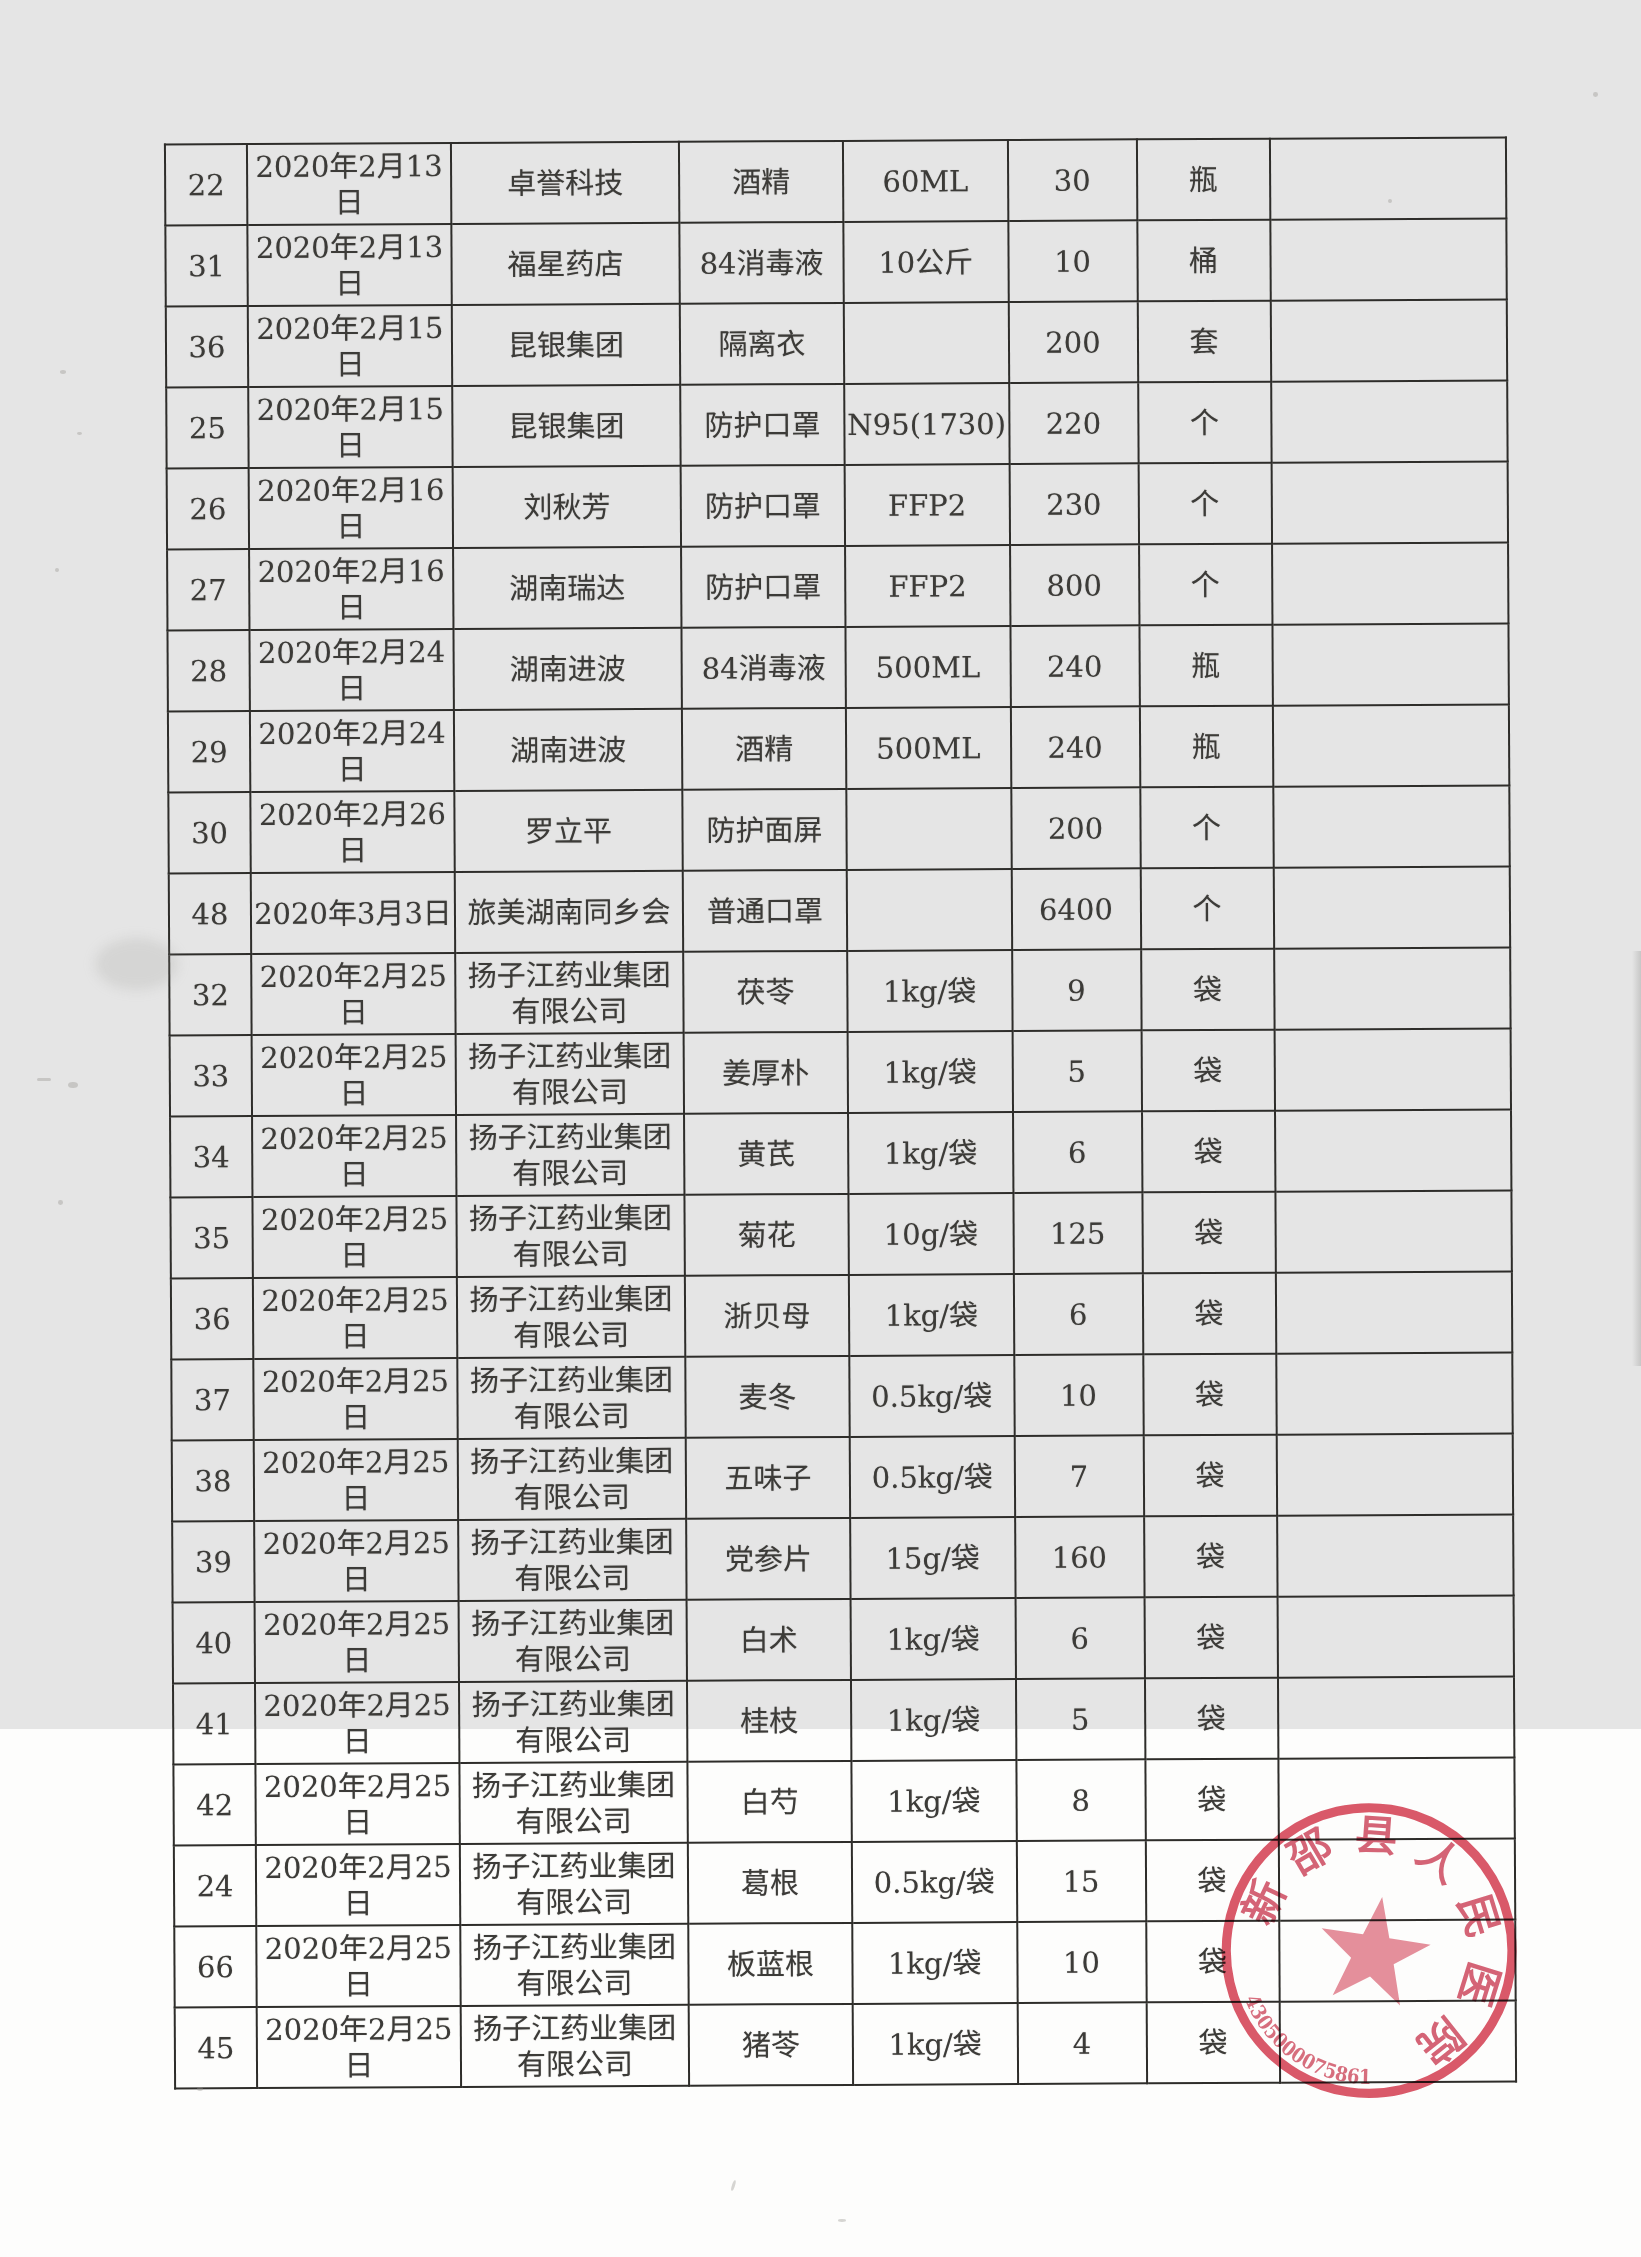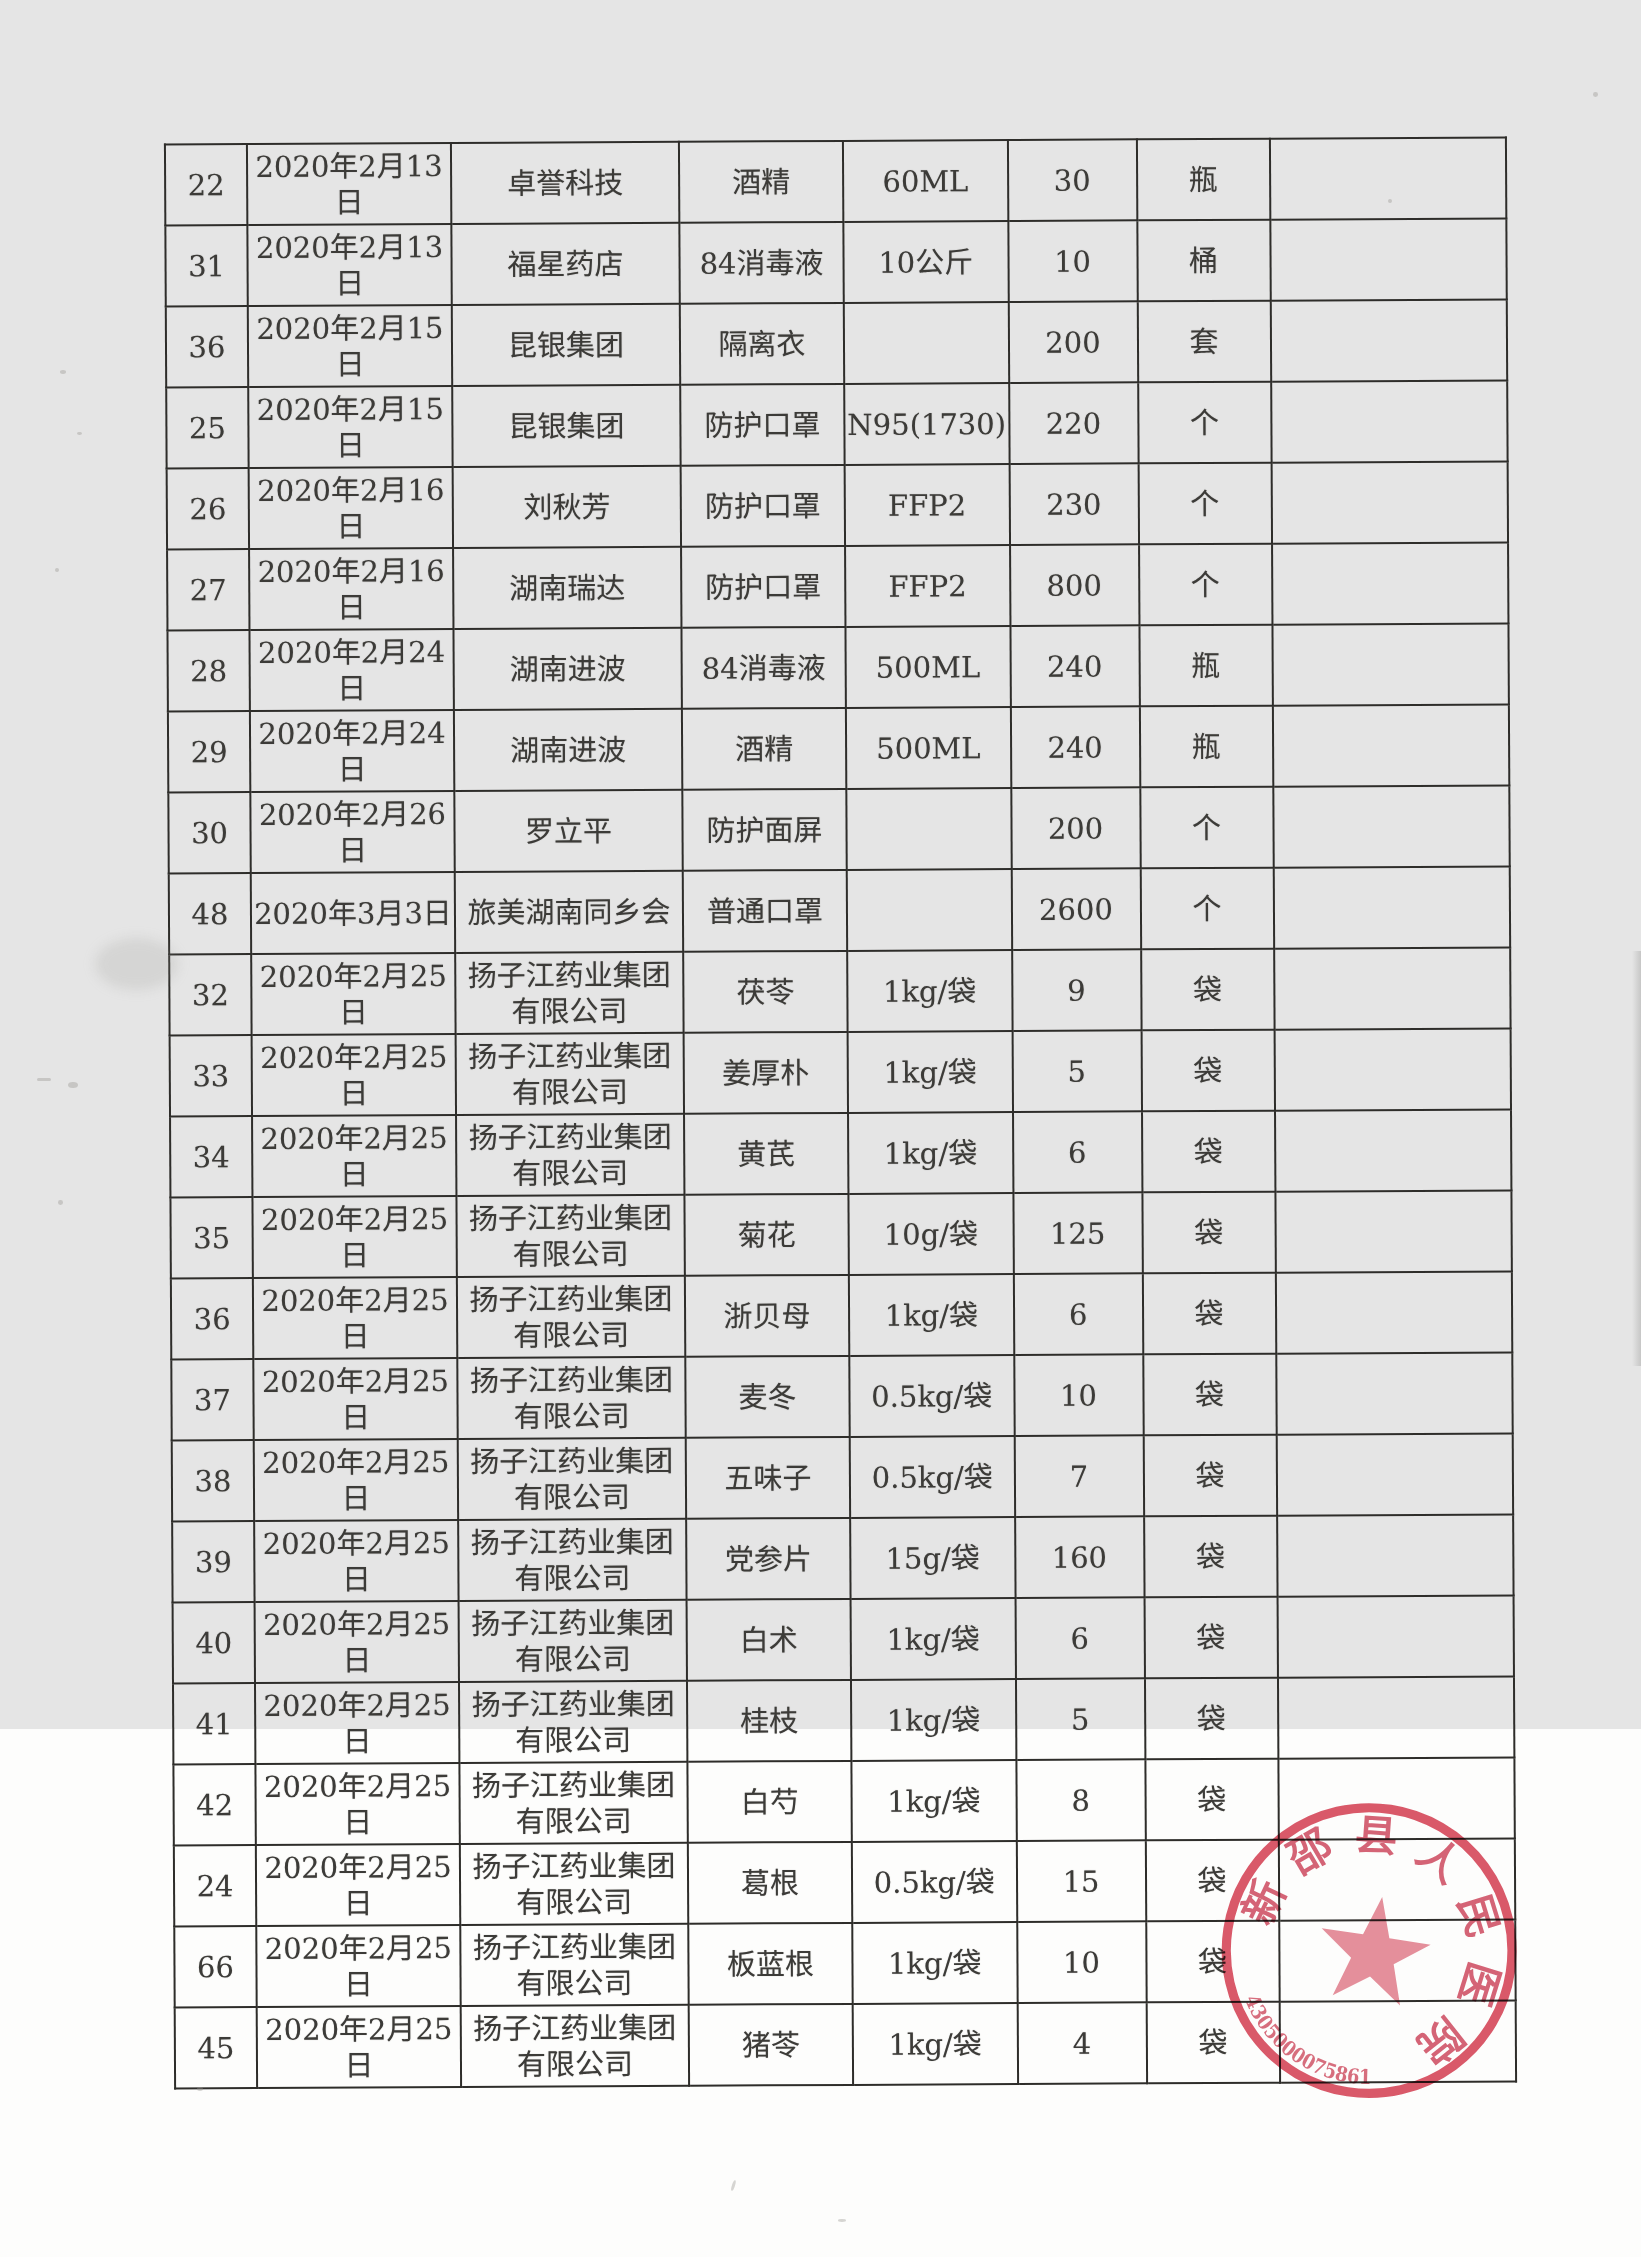--- a/index.html
+++ b/index.html
@@ -174,21 +174,21 @@
             <td>200</td>
             <td>个</td>
             <td></td>
           </tr>
           <tr>
             <td>48</td>
             <td>2020年3月3日</td>
             <td>旅美湖南同乡会</td>
             <td>普通口罩</td>
             <td></td>
-            <td>2600</td>
+            <td>6400</td>
             <td>个</td>
             <td></td>
           </tr>
           <tr>
             <td>32</td>
             <td>2020年2月25日</td>
             <td>扬子江药业集团
 有限公司</td>
             <td>茯苓</td>
             <td>1kg/袋</td>

